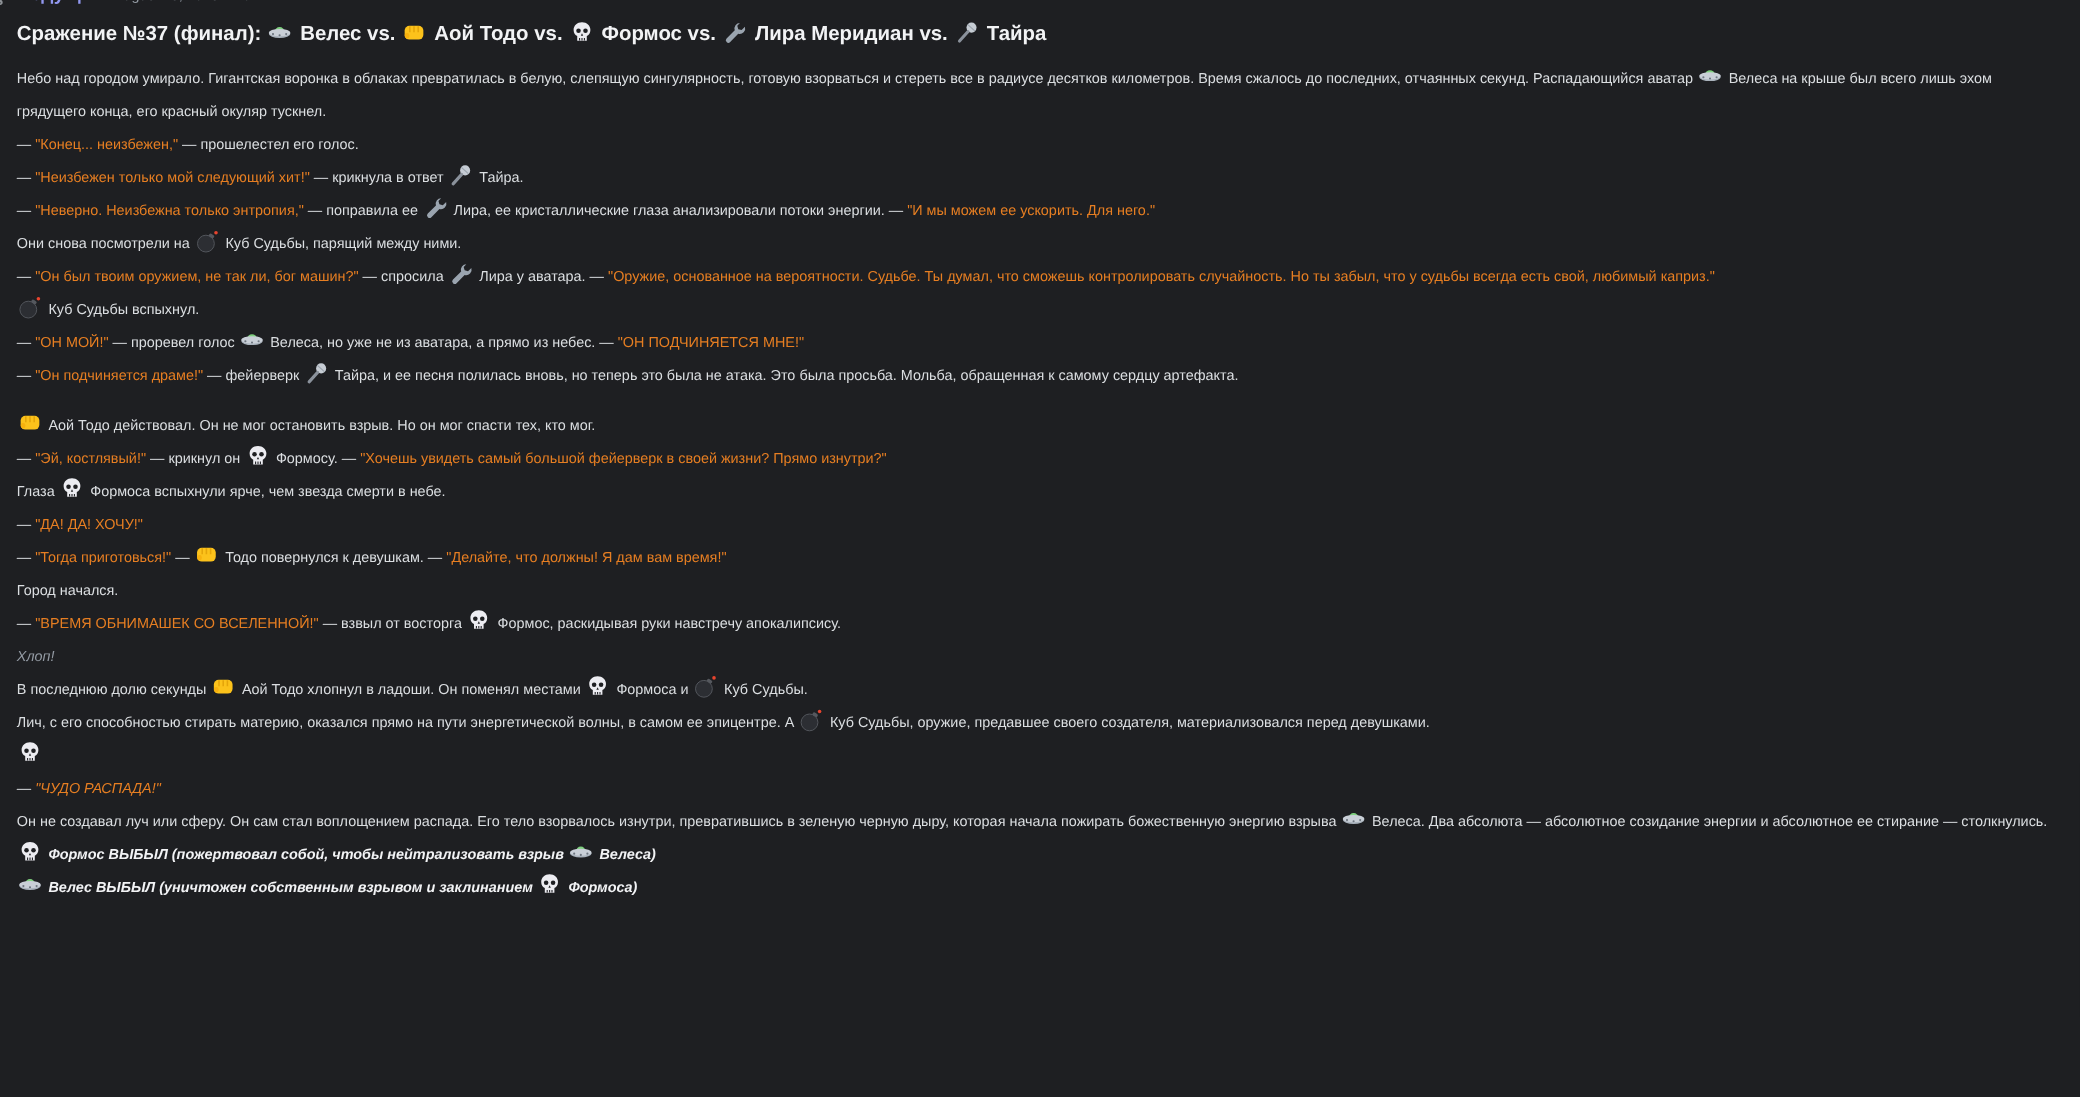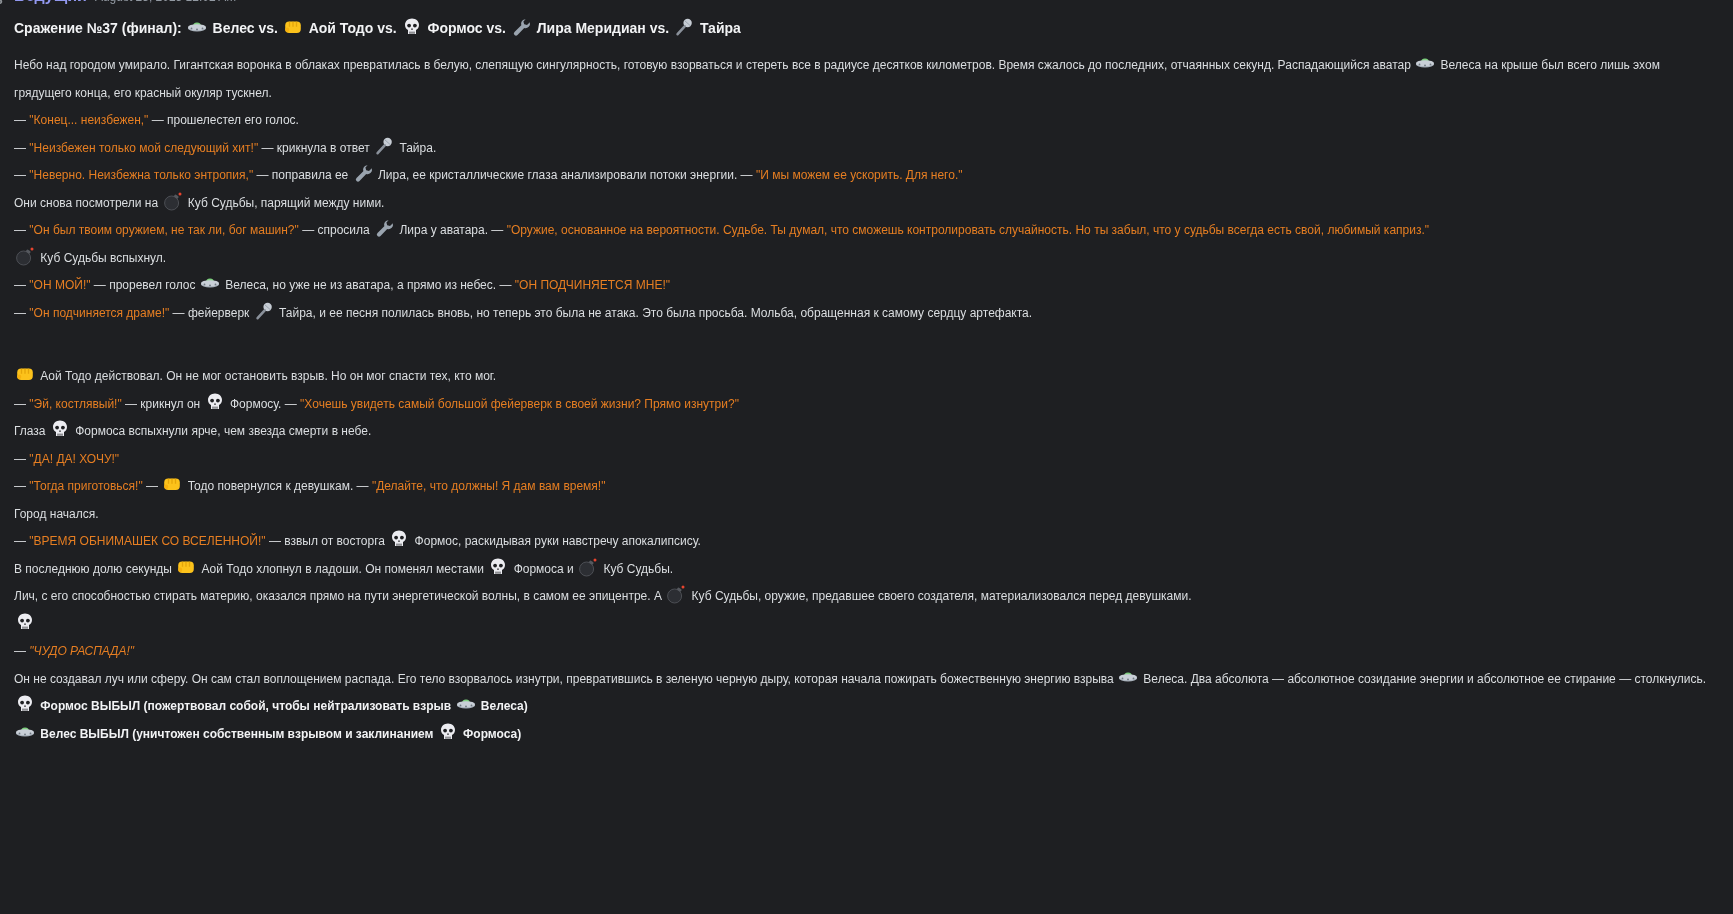--- a/index.html
+++ b/index.html
@@ -23,24 +23,24 @@
   .toolbar{position:absolute;top:-11px;right:12px;display:flex;gap:9px;z-index:3;}
   .toolbar button{
     background:none;border:none;padding:1px;margin:0;width:25px;height:25px;
     color:var(--icon);cursor:pointer;display:flex;align-items:center;justify-content:center;
   }
   
   .edge-frag{position:absolute;left:-5px;color:#8e9297;font-size:14px;font-weight:700;z-index:2;}
   .edge-frag.f0{top:4px;}
   
   .para{margin:0;font-size:12px;line-height:27.5px;color:var(--text);}
-  .para.title{font-size:14px;line-height:26px;font-weight:700;color:var(--bold);margin:7px 0 11px 0;}
-  .para.bold{font-weight:700;color:var(--bold);}
+  .para.title{font-size:17px;line-height:26px;font-weight:700;color:var(--bold);margin:7px 0 11px 0;}
+  .para.bold{font-weight:700;color:var(--bold);font-style:italic;}
   .para.em{font-style:italic;color:var(--muted);}
-  .para.gap{margin-top:36px;}
+  .para.gap{margin-top:14px;}
   span.quote{color:var(--quote);}
   span.quote-italic{color:var(--quote);font-style:italic;}
   .emoji{display:inline-block;width:20px;height:20px;vertical-align:-4px;margin:0 2px 0 1px;}
   .emoji svg{width:100%;height:100%;display:block;}
 </style>
 </head>
 <body>
 
 <div class="page">
 
@@ -165,20 +165,21 @@
             <rect x="2.2" y="10.5" width="4" height="4.5" rx="2" fill="#f7b10e"></rect>
           </svg></span><span class="plain"> Тодо повернулся к девушкам. — </span><span class="quote">"Делайте, что должны! Я дам вам время!"</span></p>
       <p class="para normal"><span class="plain">Город начался.</span></p>
       <p class="para normal"><span class="plain">— </span><span class="quote">"ВРЕМЯ ОБНИМАШЕК СО ВСЕЛЕННОЙ!"</span><span class="plain"> — взвыл от восторга </span><span class="emoji"><svg viewBox="0 0 20 20">
             <path d="M10 1.6c4 0 7 2.8 7 6.4 0 2.7-1.5 4.3-3 5.1v3.9H6v-3.9c-1.5-.8-3-2.4-3-5.1 0-3.6 3-6.4 7-6.4z" fill="#ececf1"></path>
             <circle cx="7.1" cy="8.6" r="1.9" fill="#1e1f22"></circle>
             <circle cx="12.9" cy="8.6" r="1.9" fill="#1e1f22"></circle>
             <path d="M10 10.8l1 2h-2z" fill="#1e1f22"></path>
             <path d="M8 14.6v2.2M10 14.6v2.2M12 14.6v2.2" stroke="#1e1f22" stroke-width="0.9"></path>
           </svg></span><span class="plain"> Формос, раскидывая руки навстречу апокалипсису.</span></p>
+      <p class="para em"><span class="plain">Хлоп!</span></p>
       <p class="para normal"><span class="plain">В последнюю долю секунды </span><span class="emoji"><svg viewBox="0 0 20 20">
             <rect x="2.2" y="4.5" width="15.6" height="11.5" rx="4" fill="#fcc21b"></rect>
             <path d="M6.5 4.8v5M10 4.8v5M13.5 4.8v5" stroke="#e5a50a" stroke-width="1.3" fill="none"></path>
             <rect x="2.2" y="10.5" width="4" height="4.5" rx="2" fill="#f7b10e"></rect>
           </svg></span><span class="plain"> Аой Тодо хлопнул в ладоши. Он поменял местами </span><span class="emoji"><svg viewBox="0 0 20 20">
             <path d="M10 1.6c4 0 7 2.8 7 6.4 0 2.7-1.5 4.3-3 5.1v3.9H6v-3.9c-1.5-.8-3-2.4-3-5.1 0-3.6 3-6.4 7-6.4z" fill="#ececf1"></path>
             <circle cx="7.1" cy="8.6" r="1.9" fill="#1e1f22"></circle>
             <circle cx="12.9" cy="8.6" r="1.9" fill="#1e1f22"></circle>
             <path d="M10 10.8l1 2h-2z" fill="#1e1f22"></path>
             <path d="M8 14.6v2.2M10 14.6v2.2M12 14.6v2.2" stroke="#1e1f22" stroke-width="0.9"></path>

